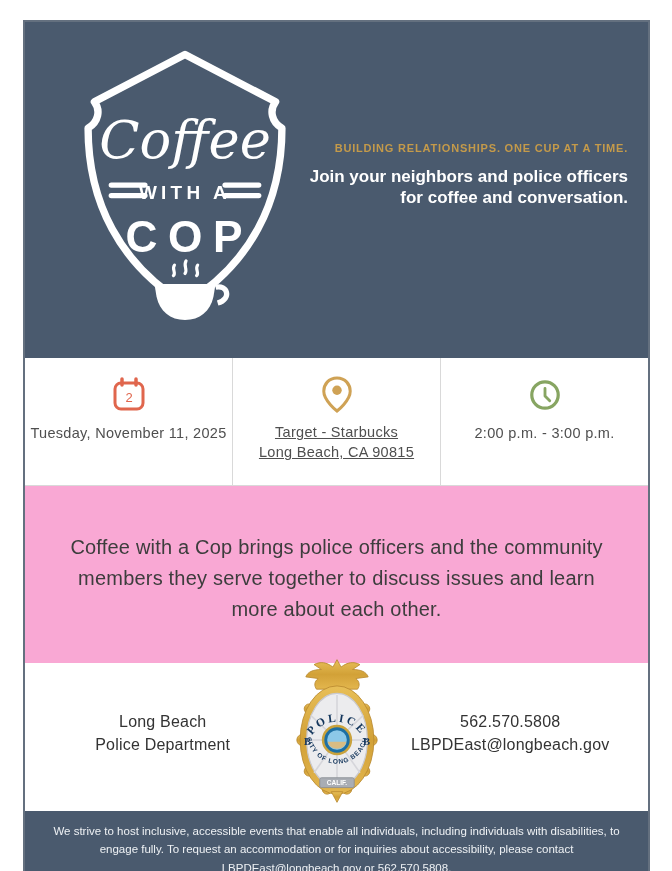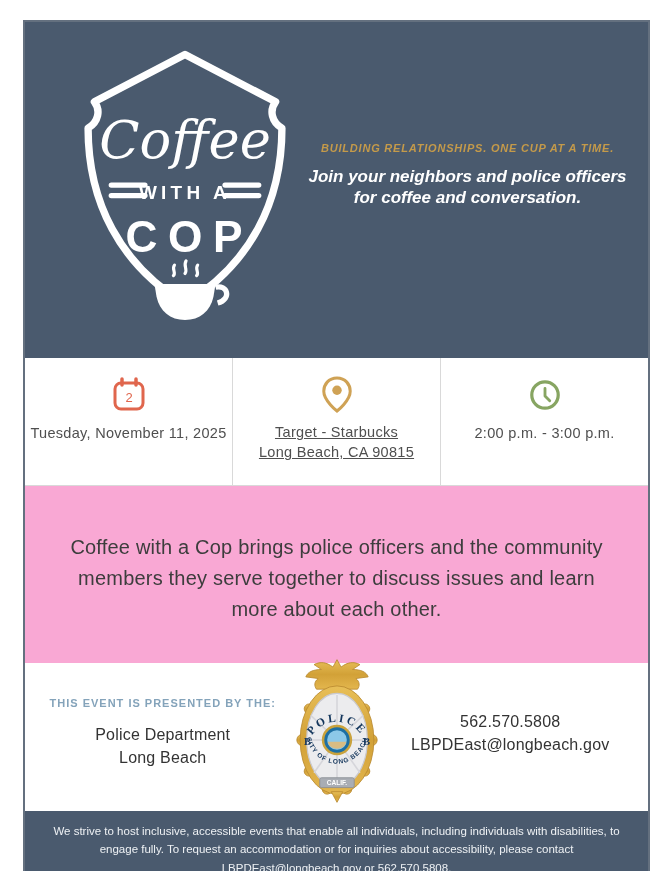--- a/index.html
+++ b/index.html
@@ -5,21 +5,21 @@
   * { margin:0; padding:0; box-sizing:border-box; }
   html,body { width:672px; height:871px; background:#ffffff; overflow:hidden;
               font-family:"Liberation Sans", sans-serif; }
   .flyer { position:absolute; left:23px; top:20px; width:627px;
            border:2px solid #64707f; background:#ffffff; }
 
   
   .header { background:#4a5a6e; height:336px; display:flex; align-items:center;
             padding:10px 14px 26px 44px; }
   .shield-wrap { width:232px; flex-shrink:0; margin-top:8px; }
-  .header-text { flex:1; text-align:center; padding:0 6px; margin-top:-14px;font-style:italic; }
+  .header-text { flex:1; text-align:right; padding:0 6px; margin-top:-14px; }
   .tagline { color:#c49a4a; font-size:11px; font-weight:bold; letter-spacing:.8px;
              margin-bottom:12px; }
   .headline { color:#ffffff; font-size:17px; font-weight:bold; line-height:1.25;
               max-width:352px; margin:0 auto; }
 
   
   .events { display:flex; height:128px; border-bottom:1px solid #d9d9d9; background:#fff; }
   .event-col { flex:1; text-align:center; padding-top:17px; }
   .event-col + .event-col { border-left:1px solid #d9d9d9; }
   .event-icon { height:40px; display:flex; justify-content:center; align-items:center; }
@@ -121,24 +121,23 @@
     </div>
   </div>
 
   <div class="description">
     <p>Coffee with a Cop brings police officers and the community members they serve together to discuss issues and learn more about each other.</p>
   </div>
 
   <div class="footer">
 
     <div class="foot-col">
-      <div class="foot-label">THIS EVENT IS PRESENTED BY THE:</div>
       <div class="foot-text">
+        <div>Long Beach</div>
         <div>Police Department</div>
-        <div>Long Beach</div>
       </div>
     </div>
 
     <div class="badge-wrap">
       <svg viewBox="0 0 100 178" width="82" height="146">
         <defs>
           <linearGradient id="gold" x1="0" y1="0" x2="0" y2="1">
             <stop offset="0" stop-color="#e8bf58"></stop>
             <stop offset="0.5" stop-color="#d2a137"></stop>
             <stop offset="1" stop-color="#e3b64e"></stop>

